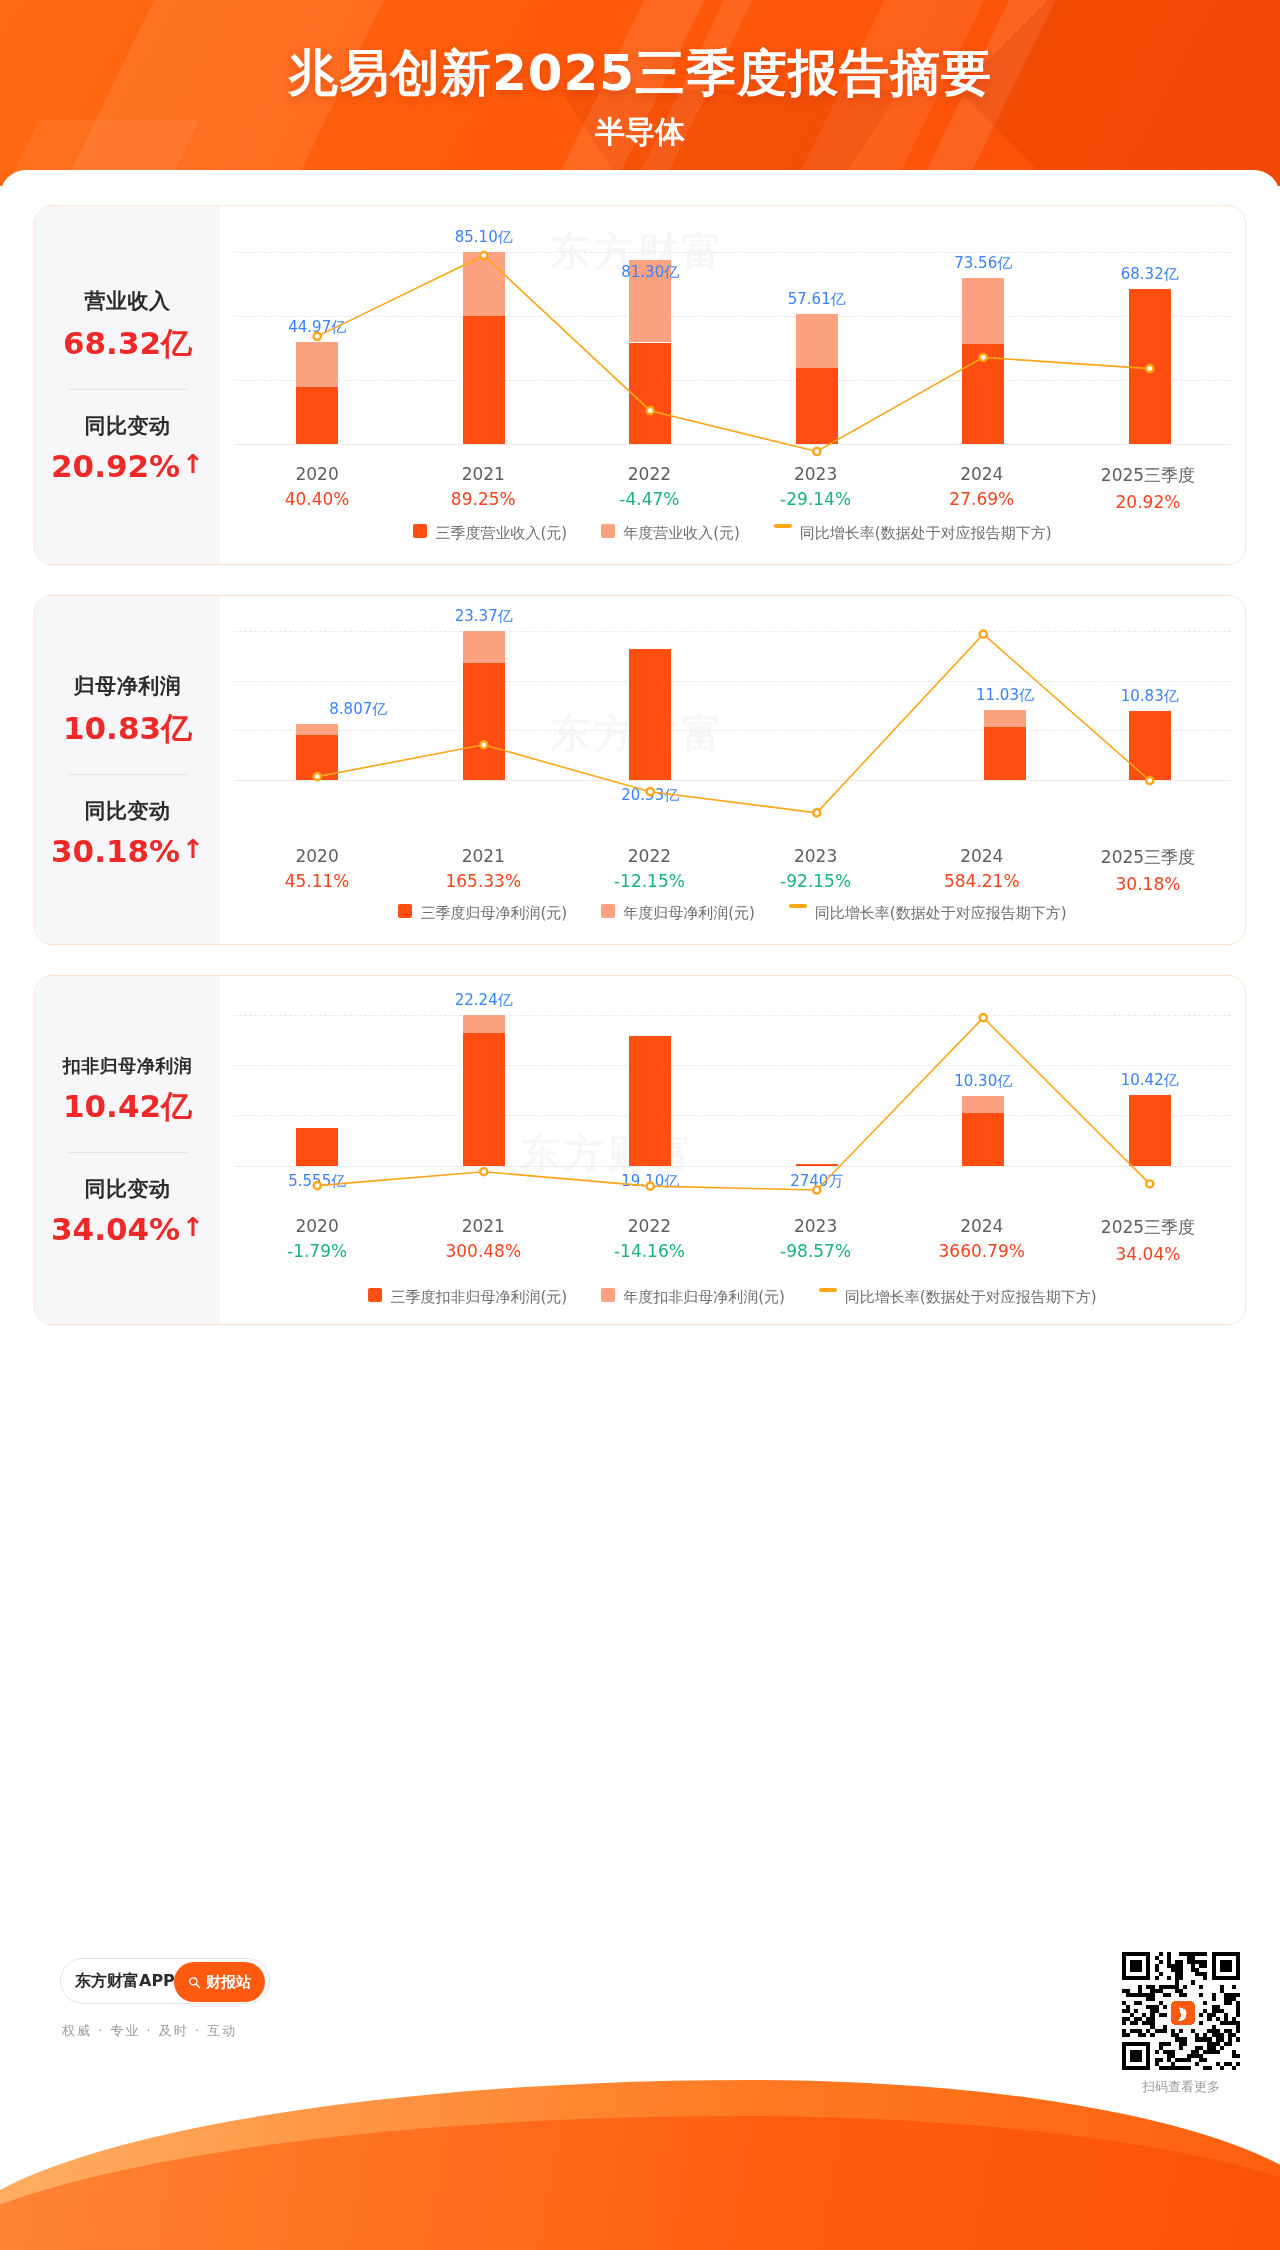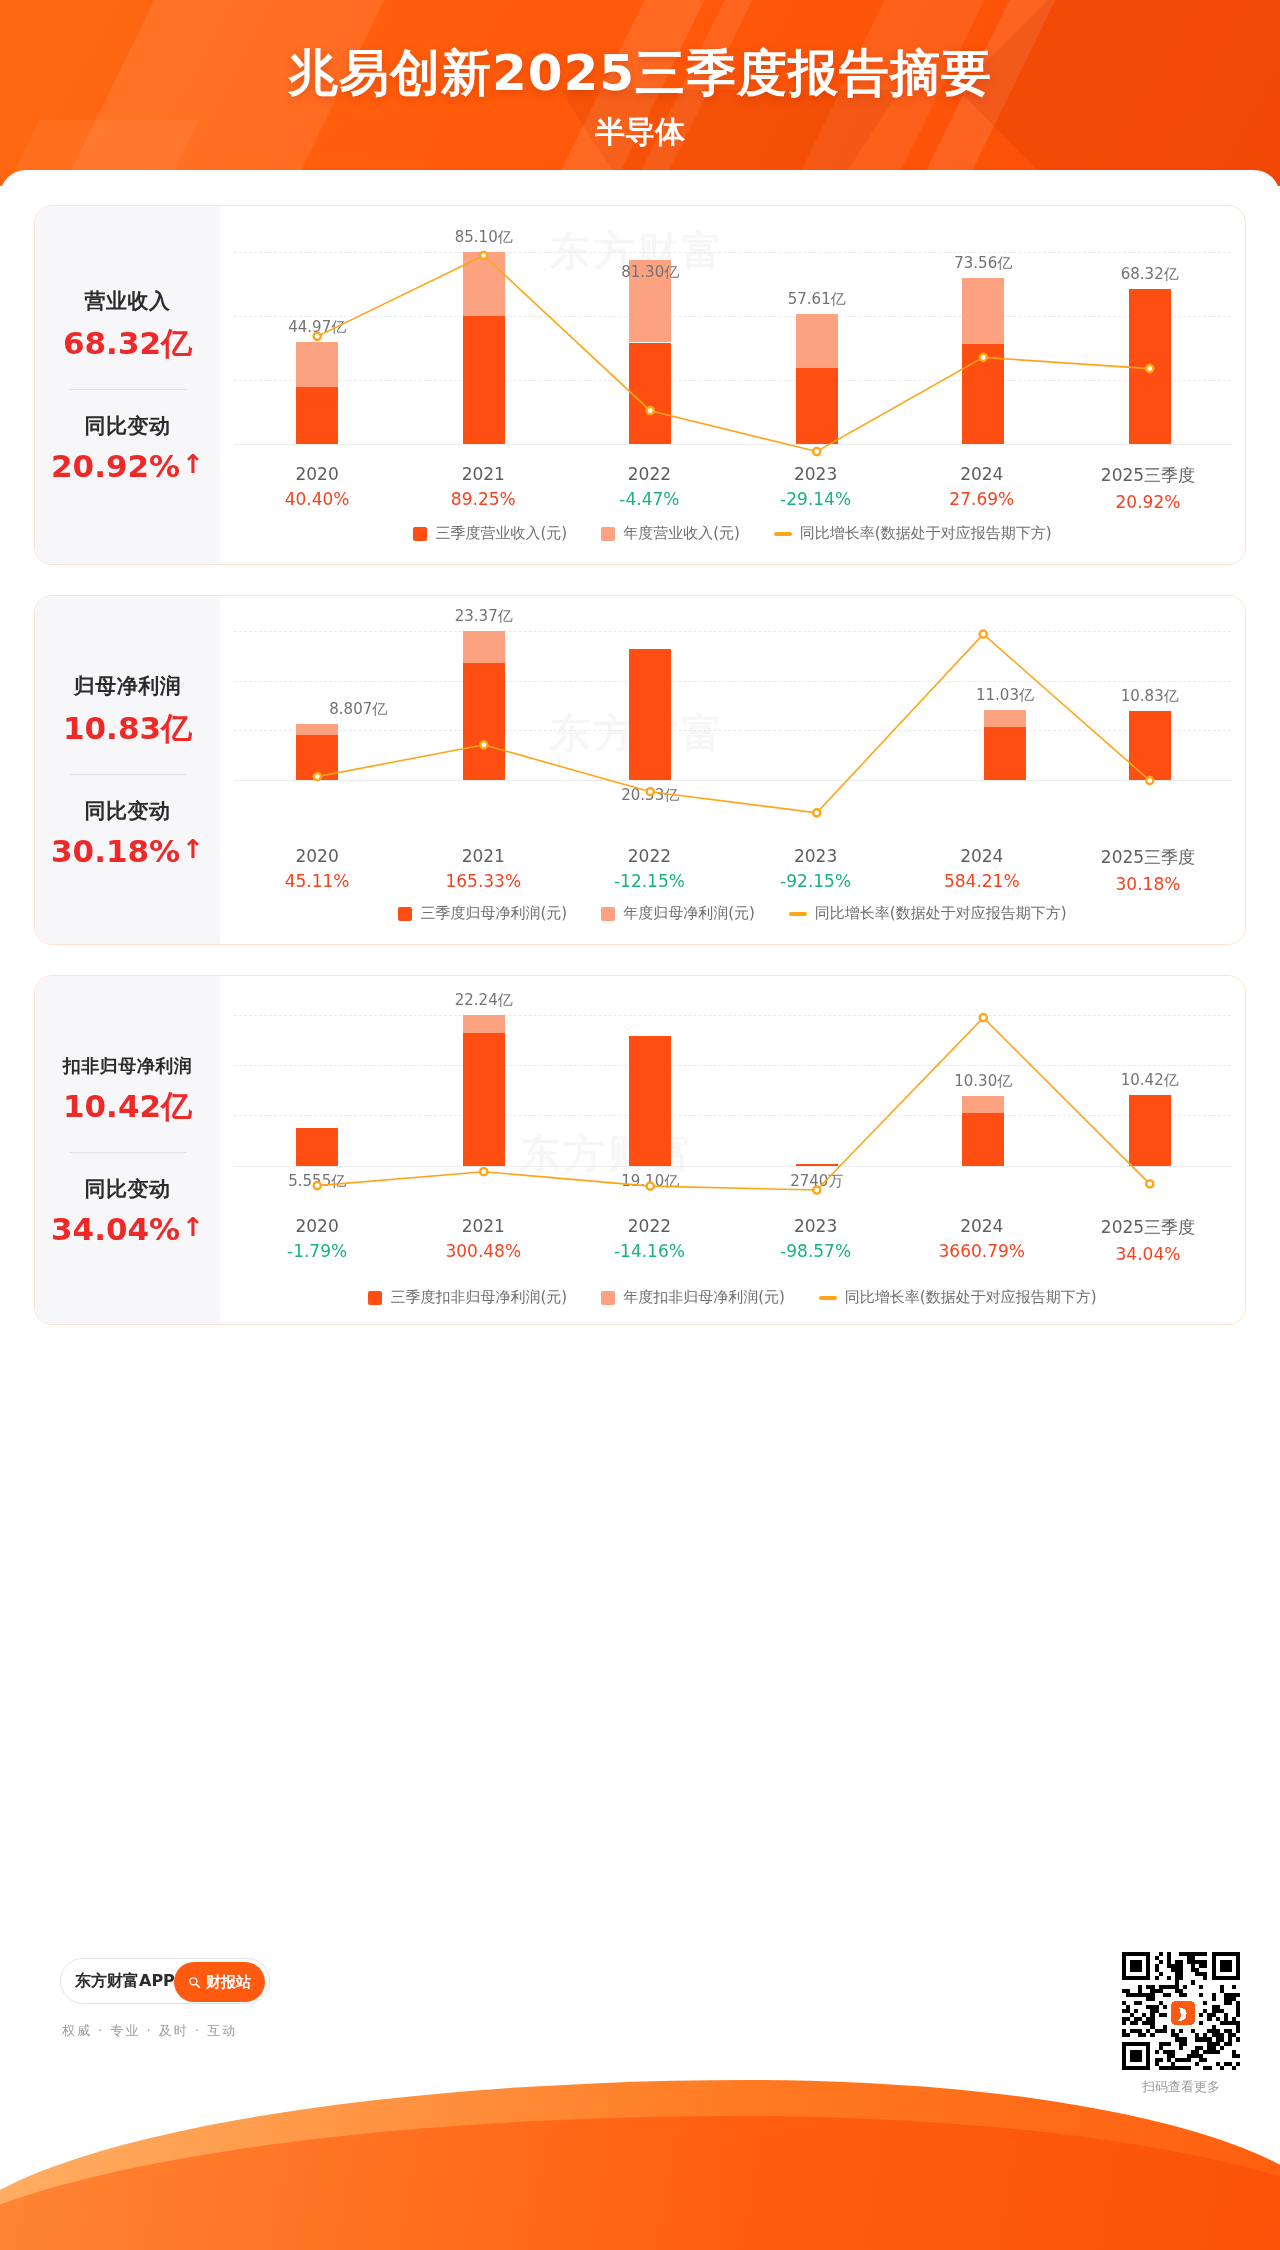--- a/index.html
+++ b/index.html
@@ -91,36 +91,36 @@
              border-top:1px dashed #e8e8ef; }
   .axisline{ position:absolute; left:0; right:0; height:0; border-top:1px solid #ececec; }
 
   .bar-col{ position:absolute; width:100px; }
   .bar{ position:absolute; width:42px; left:29px; }
   .bar-q{ background:#ff4e11; }
   .bar-y{ background:#fca280; }
 
   .bar-lbl{
     position:absolute; width:140px; left:-20px; text-align:center;
-    font-size:15px; color:#737373; white-space:nowrap;
+    font-size:15px; color:#3b82f6; white-space:nowrap;
     font-family:"DejaVu Sans","Liberation Sans",sans-serif;
   }
 
   svg.lineLayer{ position:absolute; left:0; top:0; overflow:visible; }
 
   .xaxis{ position:absolute; left:14px; right:14px; display:flex; }
   .xcell{ flex:1; text-align:center; }
   .xyear{ font-size:17px; color:#5e5e5e; font-family:"DejaVu Sans","Liberation Sans",sans-serif;}
   .xpct{ font-size:17px; margin-top:5px; font-family:"DejaVu Sans","Liberation Sans",sans-serif;}
   .pos{ color:#f4431f; }
   .neg{ color:#19b37a; }
 
   .legend{ position:absolute; left:14px; right:14px; display:flex;
            justify-content:center; align-items:center; flex-wrap:wrap; gap:10px 34px; }
-  .lg{ display:flex; align-items:center; gap:8px; font-size:15px; color:#6e6e6e;
+  .lg{ display:flex; gap:8px; font-size:15px; color:#6e6e6e;
        font-family:"DejaVu Sans","Liberation Sans",sans-serif; white-space:nowrap;}
   .sw{ width:14px; height:14px; border-radius:2px; }
   .sw.q{ background:#ff4e11; }
   .sw.y{ background:#fca280; }
   .sw.l{ width:18px; height:4px; border-radius:2px; background:#ffA518; }
 
   .wm{ position:absolute; font-size:40px; font-weight:bold; color:rgba(0,0,0,.035);
        font-family:"DejaVu Sans","Liberation Sans",sans-serif; pointer-events:none;
        letter-spacing:4px; }
 

